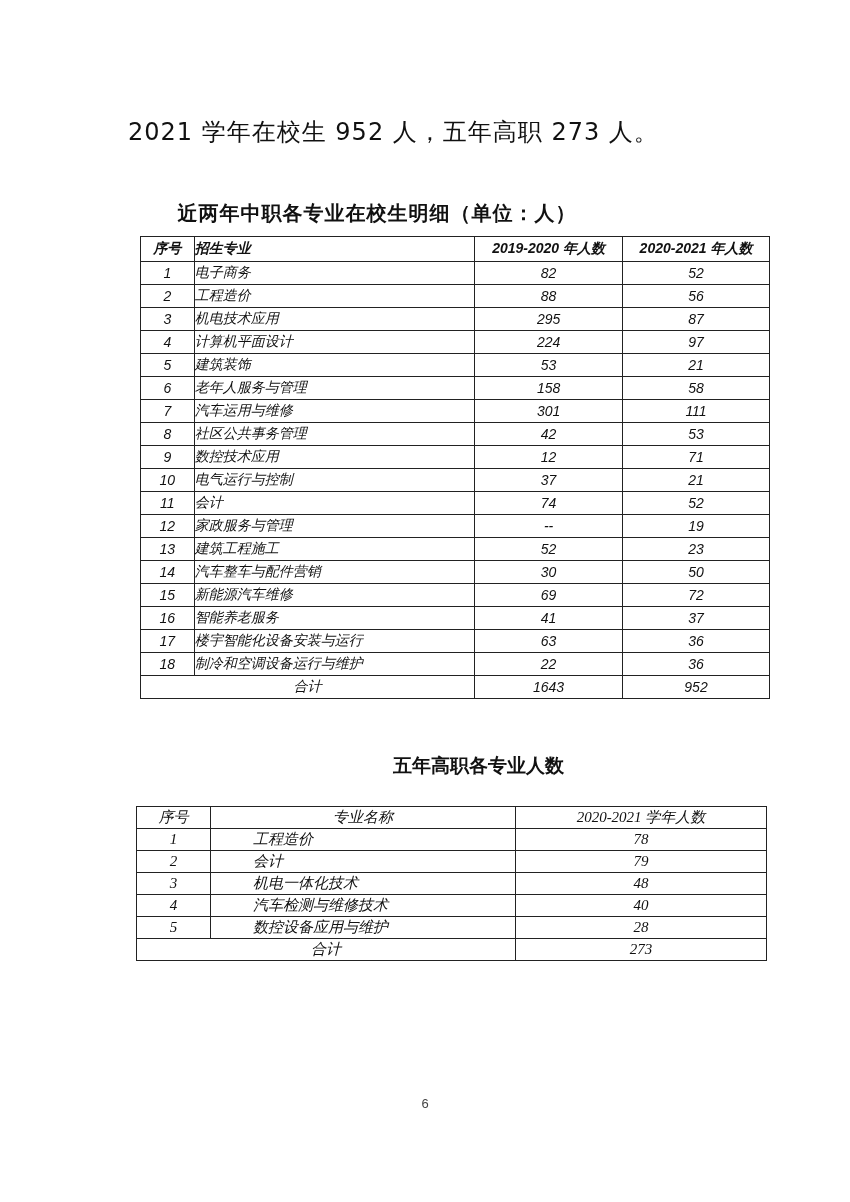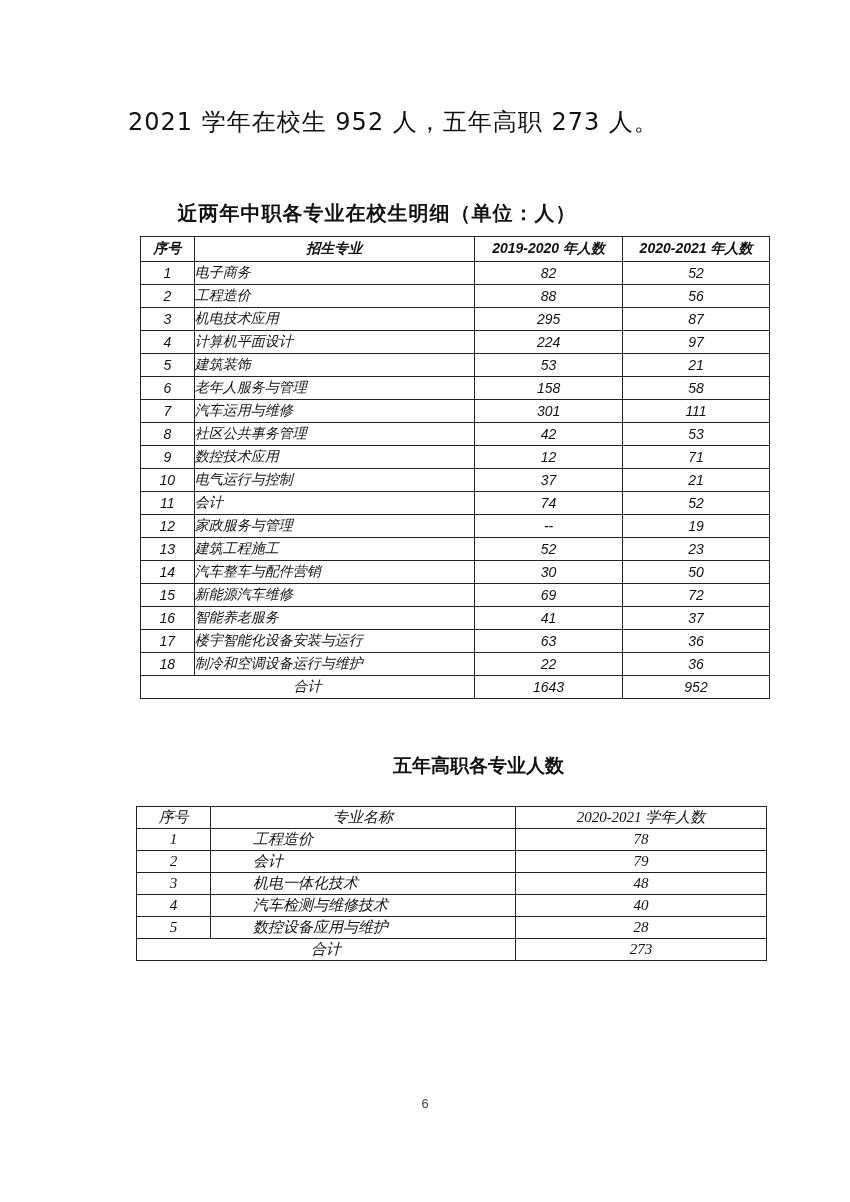--- a/index.html
+++ b/index.html
@@ -1,38 +1,38 @@
 <!DOCTYPE html>
 <html><head>
   <meta charset="utf-8">
   <style>
     html, body { margin: 0; padding: 0; background: #ffffff; }
     body {
       width: 850px; height: 1202px; position: relative; overflow: hidden;
       font-family: "DejaVu Sans", "Liberation Sans", sans-serif; color: #111;
     }
     .intro {
-      position: absolute; left: 128px; top: 106px;
+      position: absolute; left: 128px; top: 116px;
       font-size: 24px; letter-spacing: 1px; color: #111;
     }
     .t1-title {
       position: absolute; left: 0; width: 674px; top: 200px; text-align: center;
       font-size: 20px; font-weight: bold; padding-left: 80px; box-sizing: border-box;
       letter-spacing: 1px;
     }
     table { border-collapse: collapse; position: absolute; font-style: italic; }
     .t1 { left: 140px; top: 236px; width: 630px; }
     .t1 td, .t1 th {
       border: 1.3px solid #222; height: 22px; padding: 0; font-size: 14px;
       font-family: "Liberation Sans", "DejaVu Sans", sans-serif;
     }
     .t1 th { font-weight: bold; height: 24px; }
     .t1 .c-no { width: 53px; text-align: center; }
     .t1 .c-name { width: 282px; text-align: left; }
-    .t1 th.c-name { text-align: center; padding-left: 0; }
+    .t1 th.c-name { text-align: left; padding-left: 0; }
     .t1 .c-a { width: 148px; text-align: center; }
     .t1 .c-b { width: 147px; text-align: center; }
     .t1 tr.total td { height: 22px; }
     .t2-title {
       position: absolute; left: 16px; width: 850px; top: 753px; text-align: center;
       font-size: 19px; font-weight: bold; padding-left: 75px; box-sizing: border-box;
     }
     .t2 { left: 136px; top: 806px; width: 631px; }
     .t2 td, .t2 th {
       border: 1.3px solid #222; height: 21px; padding: 0; font-size: 15px;

